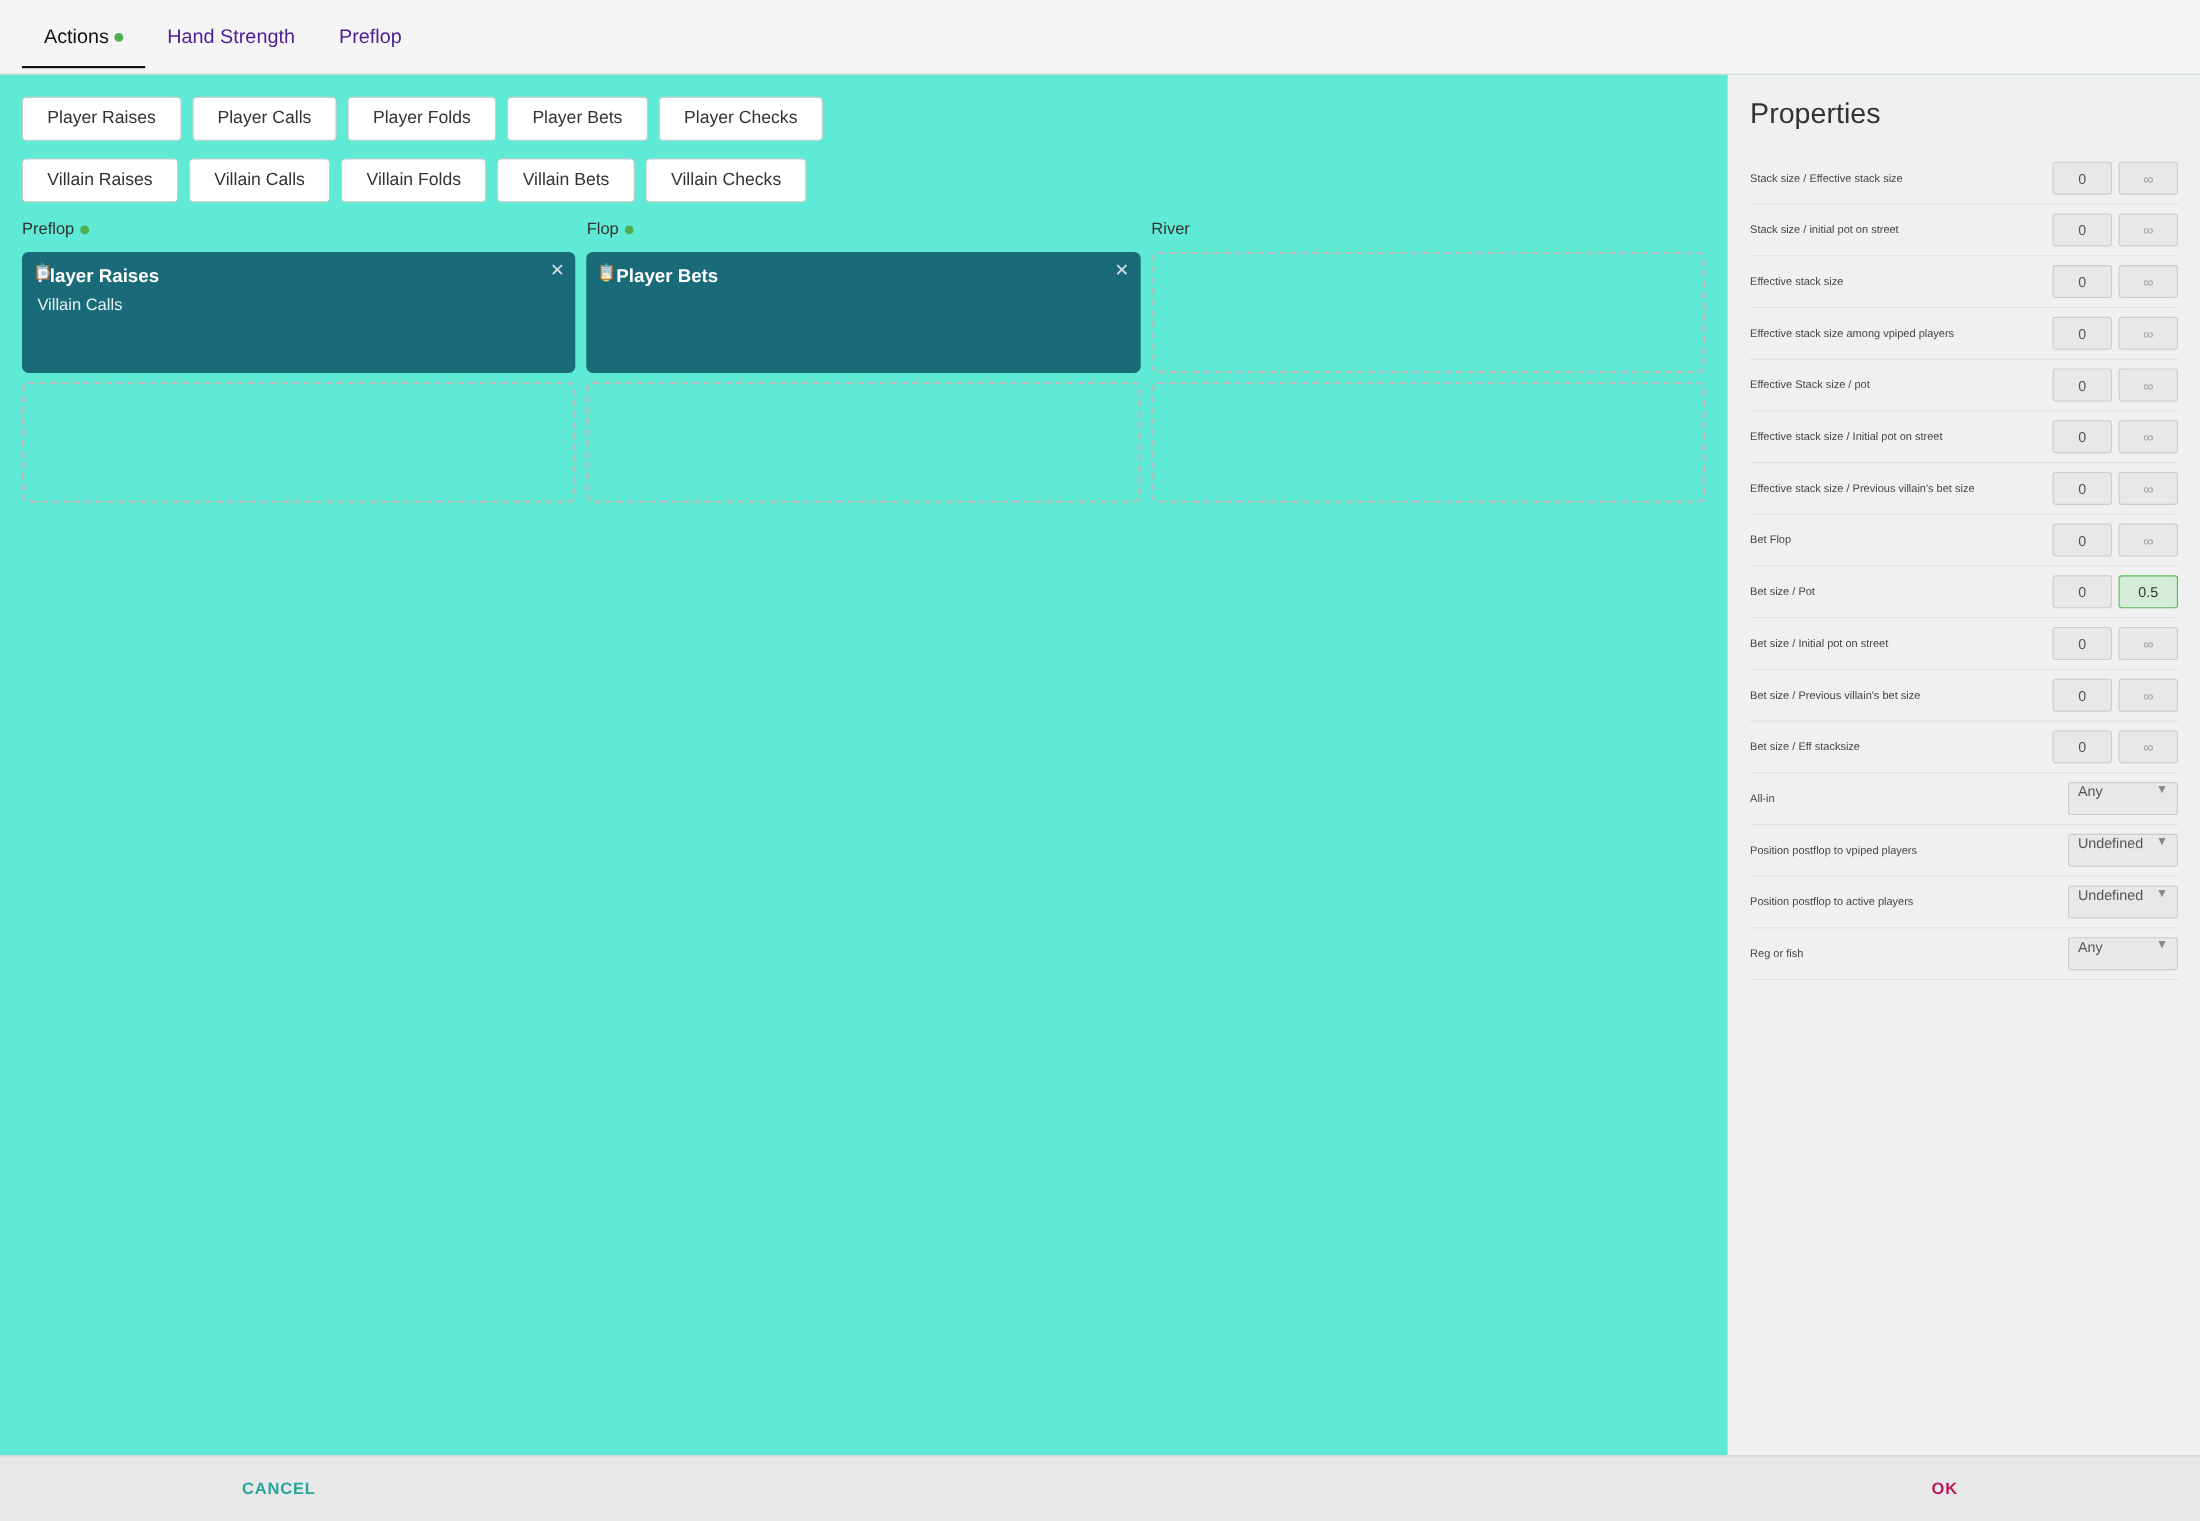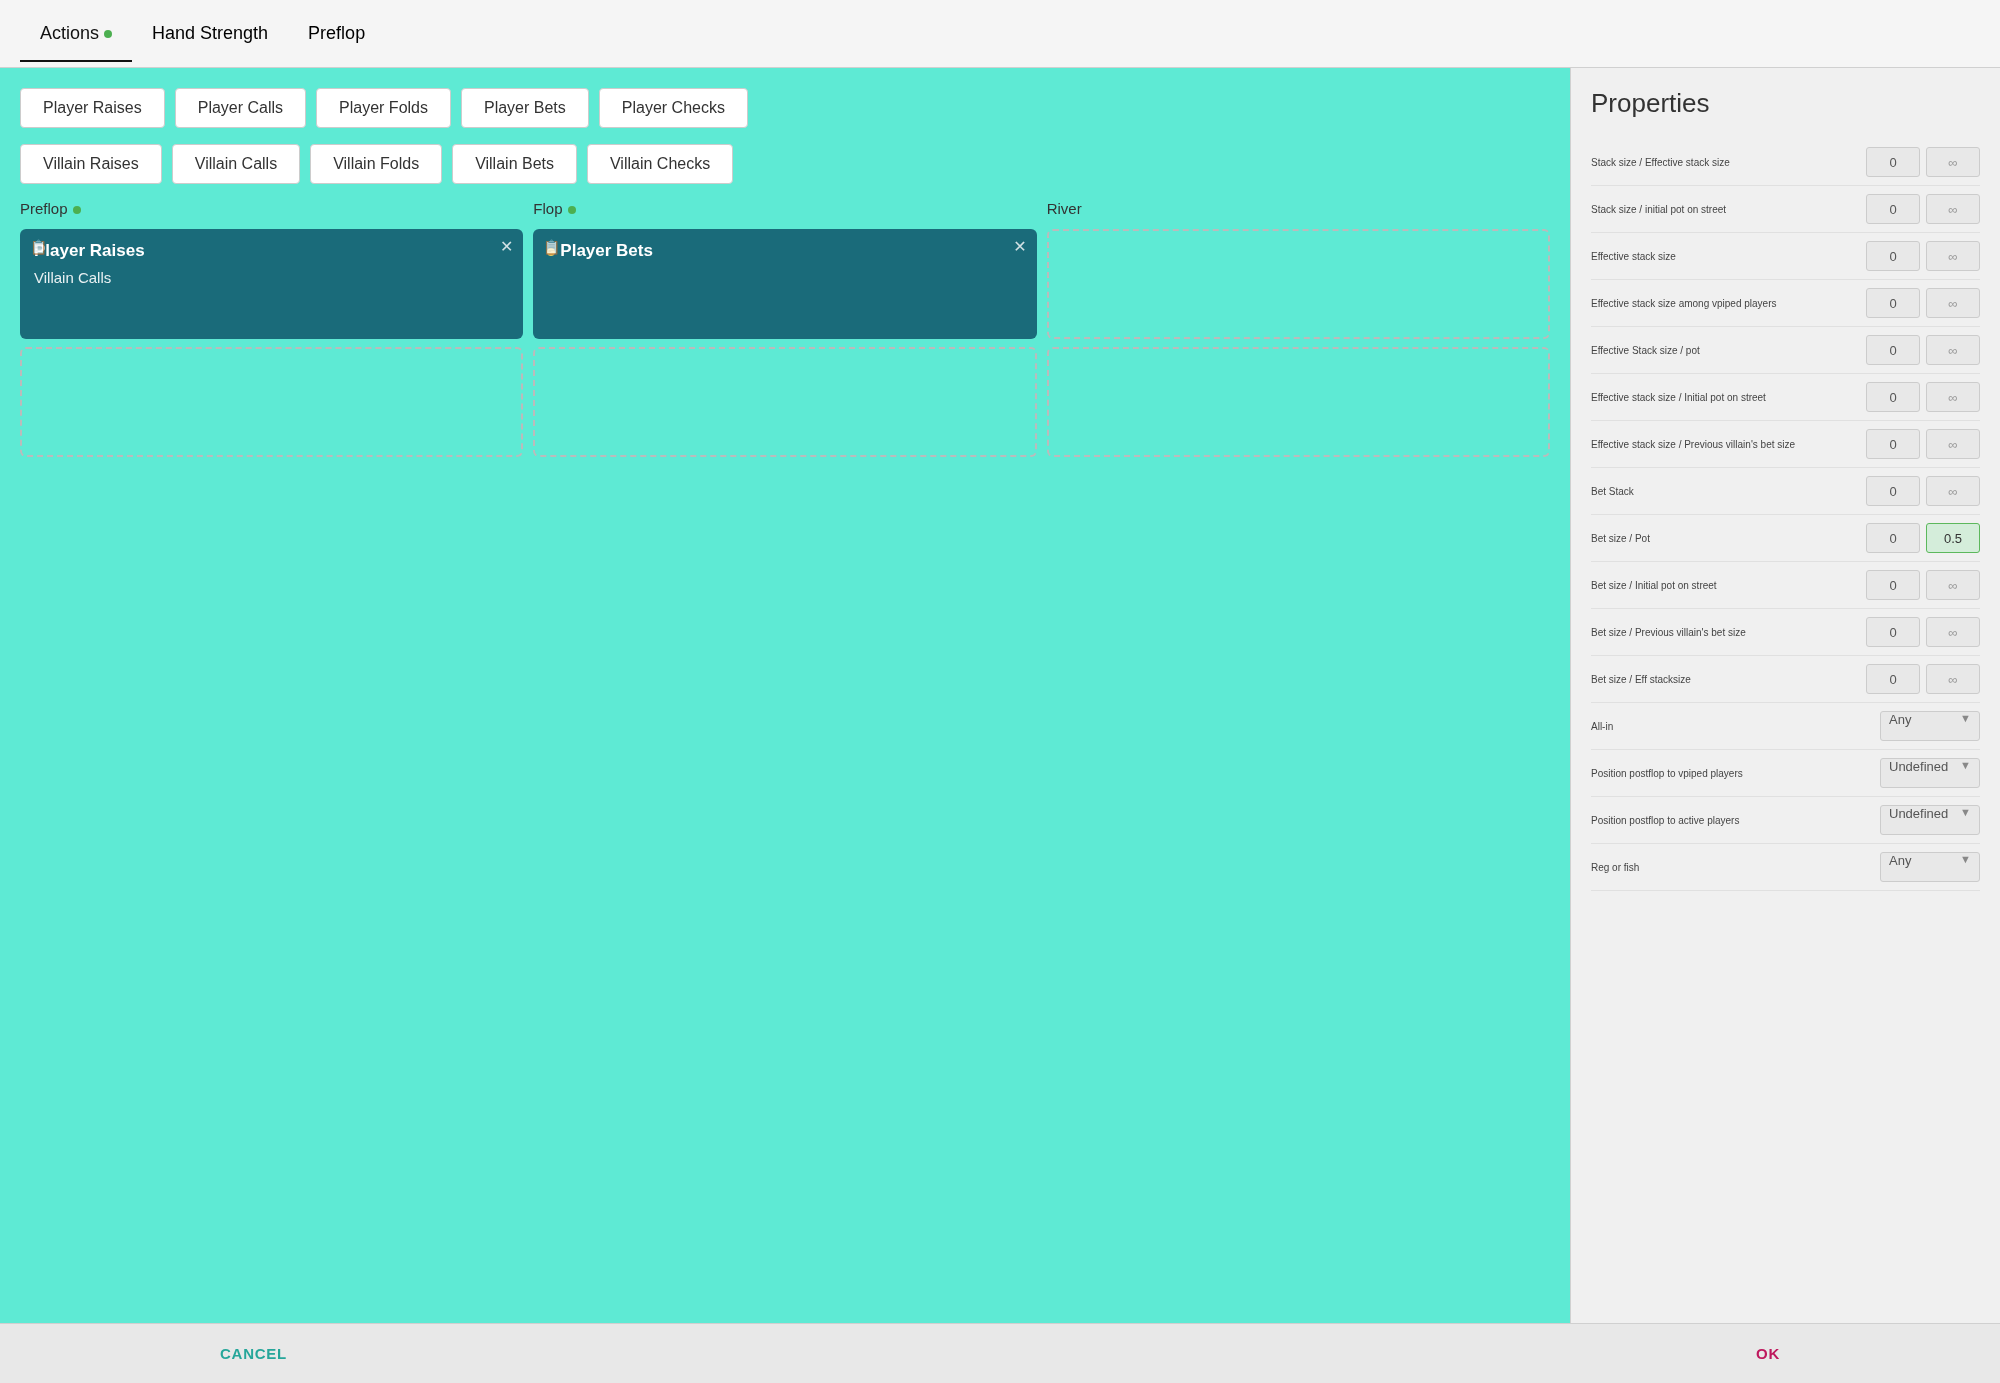--- a/index.html
+++ b/index.html
@@ -18,21 +18,21 @@
       border-bottom: 1px solid #d0d0d0;
       display: flex;
       align-items: center;
       padding: 4px 20px;
       height: 68px;
     }
     .tab {
       padding: 18px 20px;
       cursor: pointer;
       font-size: 18px;
-      color: #000000;
+      color: #4c1d95;
       position: relative;
     }
     .tab.active {
       color: #111;
       font-weight: 500;
     }
     .tab.active::after {
       content: '';
       position: absolute;
       bottom: 0;
@@ -385,21 +385,21 @@
           </div>
         </div>
         <div class="prop-row">
           <span class="prop-label">Effective stack size / Previous villain's bet size</span>
           <div class="prop-inputs">
             <div class="prop-input">0</div>
             <div class="prop-input infinity">∞</div>
           </div>
         </div>
         <div class="prop-row">
-          <span class="prop-label">Bet Stack</span>
+          <span class="prop-label">Bet Flop</span>
           <div class="prop-inputs">
             <div class="prop-input">0</div>
             <div class="prop-input infinity">∞</div>
           </div>
         </div>
         <div class="prop-row">
           <span class="prop-label">Bet size / Pot</span>
           <div class="prop-inputs">
             <div class="prop-input">0</div>
             <div class="prop-input highlighted">0.5</div>

